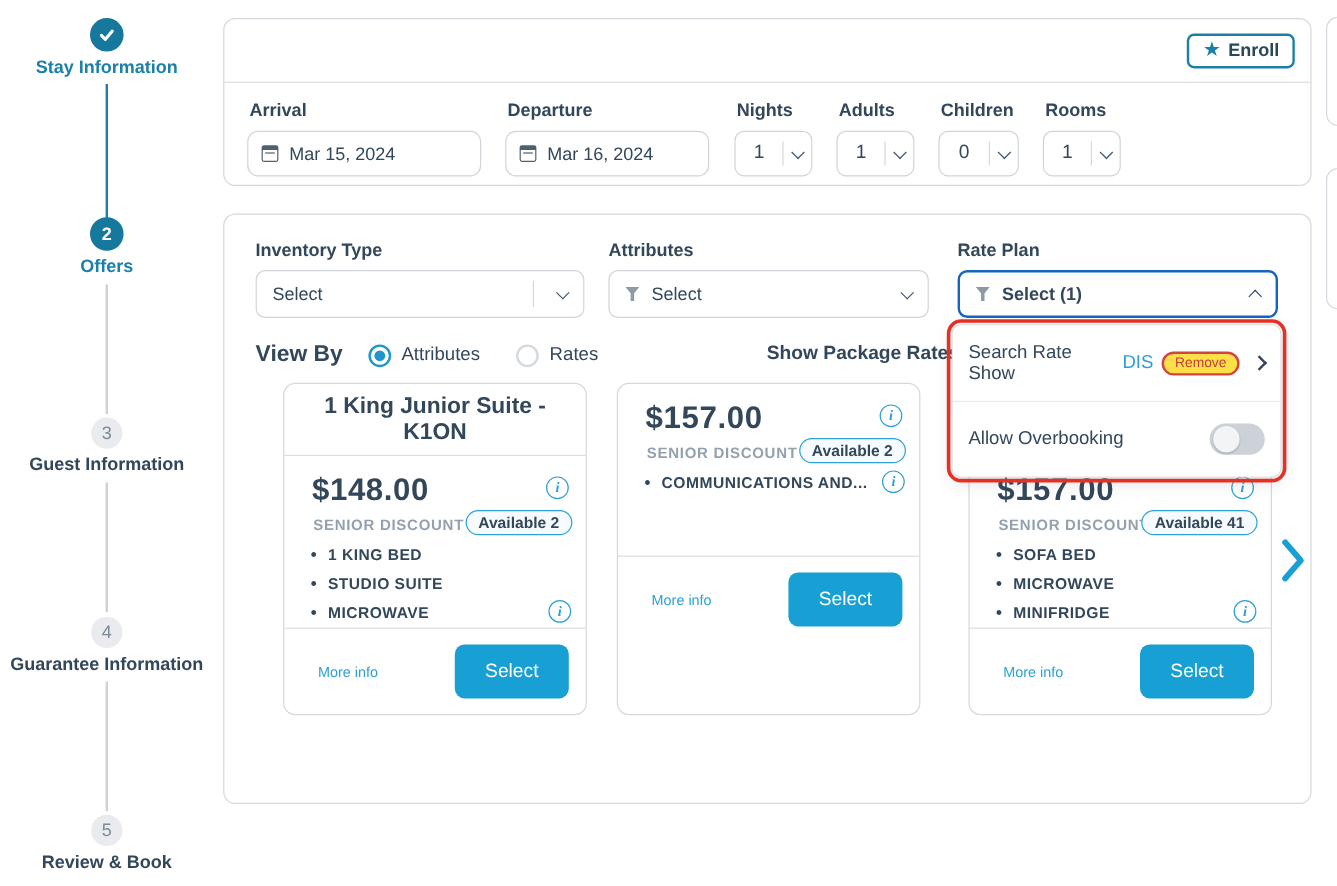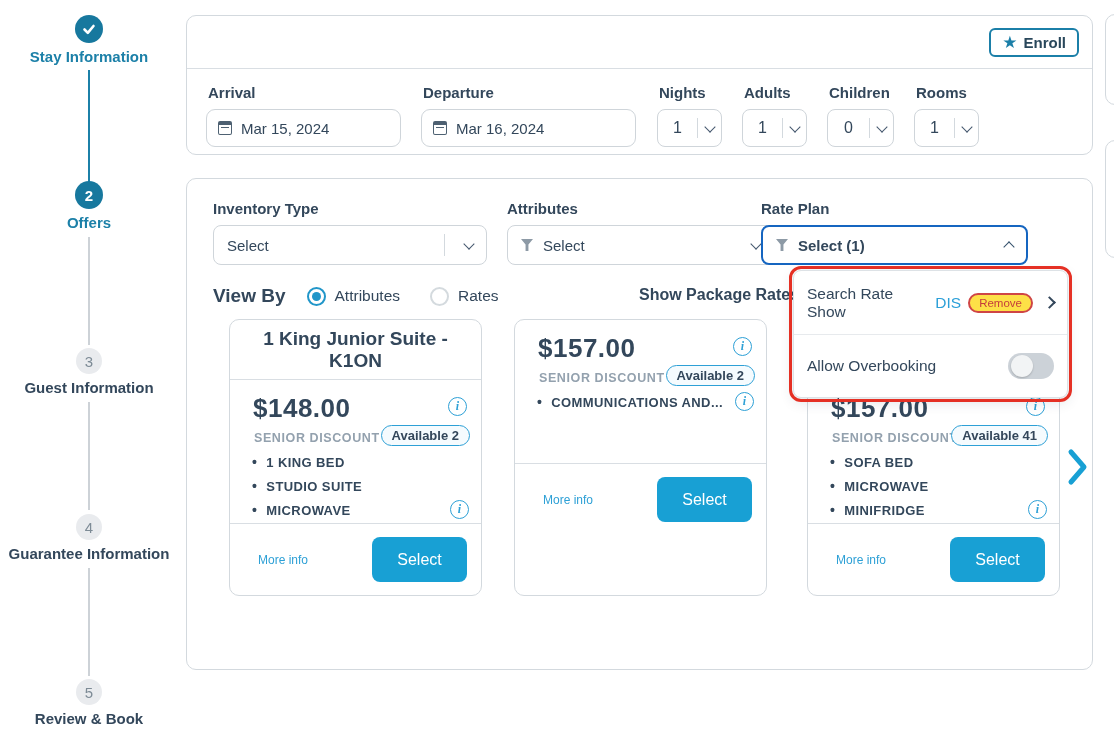--- a/index.html
+++ b/index.html
@@ -67,21 +67,21 @@
   .radio.on { border:2px solid #2196c9; }
   .radio.on::after { content:""; position:absolute; left:3px; top:3px; width:9px; height:9px;
     border-radius:50%; background:#2196c9; }
   .radio.off { border:2px solid #d4dade; }
   .radio-label { font-size:15.5px; margin:0 19px 0 9px; }
   .show-package { position:absolute; left:452px; top:107px; font-size:16px; font-weight:bold; white-space:nowrap; }
 
   
   .room-card { position:absolute; top:140px; width:253px; height:277px; background:#fff;
     border:1px solid #d3d9de; border-radius:10px; }
-  .rc1 { left:42px; } .rc2 { left:327px; } .rc3 { left:620px; }
+  .rc1 { left:49px; } .rc2 { left:327px; } .rc3 { left:620px; }
   .rc-header { height:60px; border-bottom:1px solid #d9dee3; display:flex; align-items:center;
     justify-content:center; text-align:center; padding:0 10px; }
   .rc-title-lg { font-size:19px; font-weight:bold; }
   .rc-title-sm { font-size:13.5px; font-weight:bold; line-height:1.45; }
   .rc-body { position:relative; height:143px; }
   .price { position:absolute; left:23px; top:13px; font-size:26px; font-weight:bold; letter-spacing:.5px; }
   .info-icon { width:19px; height:19px; border:1.5px solid #2da0d6; border-radius:50%; color:#2da0d6;
     font-size:12px; font-weight:bold; font-family:"Liberation Serif", serif; font-style:italic;
     display:flex; align-items:center; justify-content:center; position:absolute; }
   .price-info { right:14px; top:17px; }
@@ -171,21 +171,21 @@
   <div class="fields-row">
     <div class="field">
       <span class="field-label">Arrival</span>
       <div class="text-input">
         <span class="cal-icon"></span>
         <span>Mar 15, 2024</span>
       </div>
     </div>
     <div class="field" style="margin-right:21px">
       <span class="field-label">Departure</span>
-      <div class="text-input" style="width:215px">
+      <div class="text-input" style="width:170px">
         <span class="cal-icon"></span>
         <span>Mar 16, 2024</span>
       </div>
     </div>
     <div class="field">
       <span class="field-label">Nights</span>
       <div class="small-select">
         <span class="ss-val">1</span>
         <span class="ss-sep"></span>
         <span class="ss-chev-box">
@@ -239,21 +239,21 @@
 
   <div class="fgroup" style="left:320px;top:21px;width:267px">
     <div class="fgroup-label">Attributes</div>
     <div class="fselect">
       <span class="funnel"></span>
       <span class="grow">Select</span>
       <span class="chev"></span>
     </div>
   </div>
 
-  <div class="fgroup" style="left:574px;top:21px;width:267px">
+  <div class="fgroup" style="left:611px;top:21px;width:267px">
     <div class="fgroup-label">Rate Plan</div>
     <div class="fselect focused">
       <span class="funnel"></span>
       <span class="grow">Select (1)</span>
       <span class="chev up"></span>
     </div>
   </div>
 
   <div class="viewby">
     <span class="viewby-label">View By</span>

